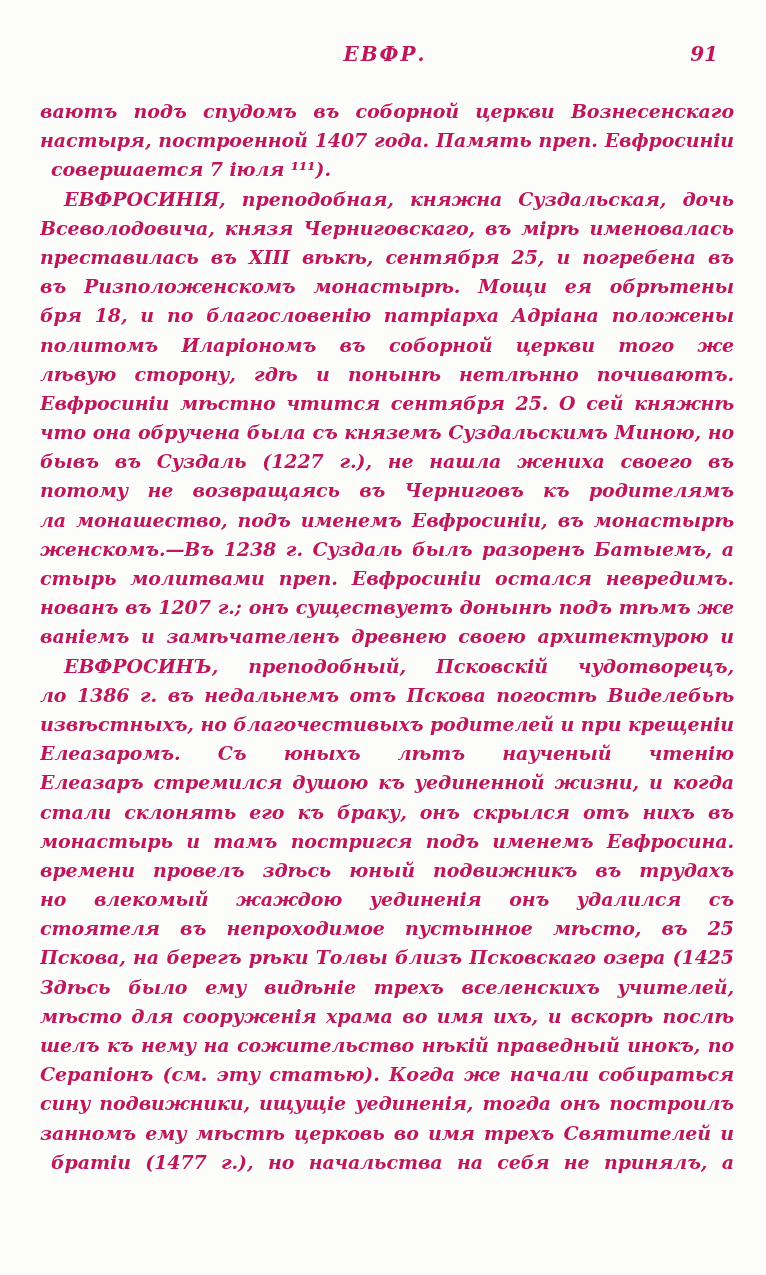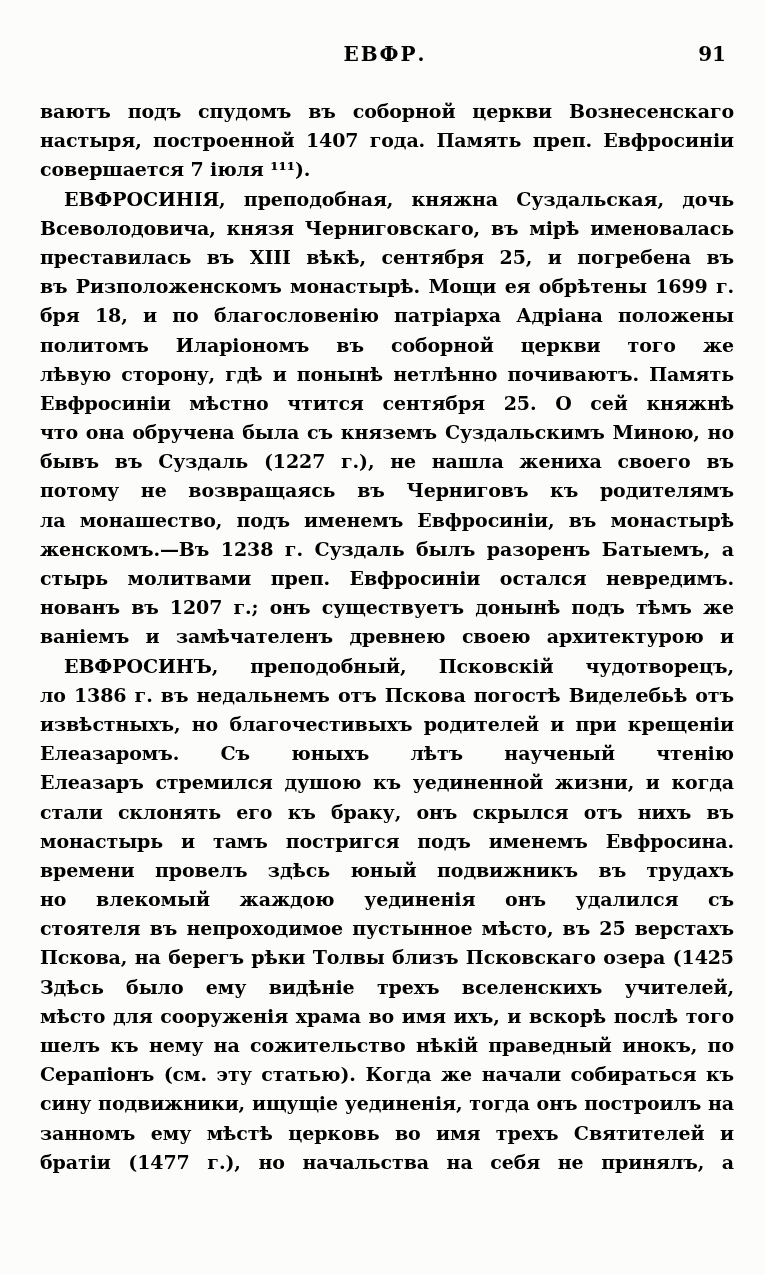--- a/index.html
+++ b/index.html
@@ -22,21 +22,21 @@
     font-size: 20px;
   }
   .header-title {
     position: absolute;
     left: 50%;
     transform: translateX(-50%);
     letter-spacing: 2px;
   }
   .page-number {
     position: absolute;
-    right: 4px;
+    right: 12px;
     top: 0;
   }
   .text-block {
     position: absolute;
     left: 40px;
     top: 97px;
     width: 694px;
   }
   .paragraph { margin: 0; }
   .line {
@@ -45,29 +45,30 @@
     font-size: 19px;
     font-weight: 700;
     letter-spacing: -0.1px;
     text-align: justify;
     text-align-last: justify;
     overflow: hidden;
     white-space: normal;
   }
   .line.last {
     text-align-last: left;
+    margin-left: 11px;
   }
   .line.indent {
     text-indent: 24px;
   }
 </style>
 </head>
 <body>
 
-<div class="page" style="background: rgb(252, 252, 250); color: #000000;">
+<div class="page" style="background: rgb(252, 252, 250); color: #be185d; font-style: italic;">
   <div class="header">
     <span class="header-title">ЕВФР.</span>
     <span class="page-number">91</span>
   </div>
   <div class="text-block">
       <div class="paragraph">
         <div class="line">ваютъ подъ спудомъ въ соборной церкви Вознесенскаго дѣвичьяго мо-</div>
         <div class="line">настыря, построенной 1407 года. Память преп. Евфросиніи мѣстно</div>
         <div class="line last">совершается 7 іюля ¹¹¹).</div>
       </div>

